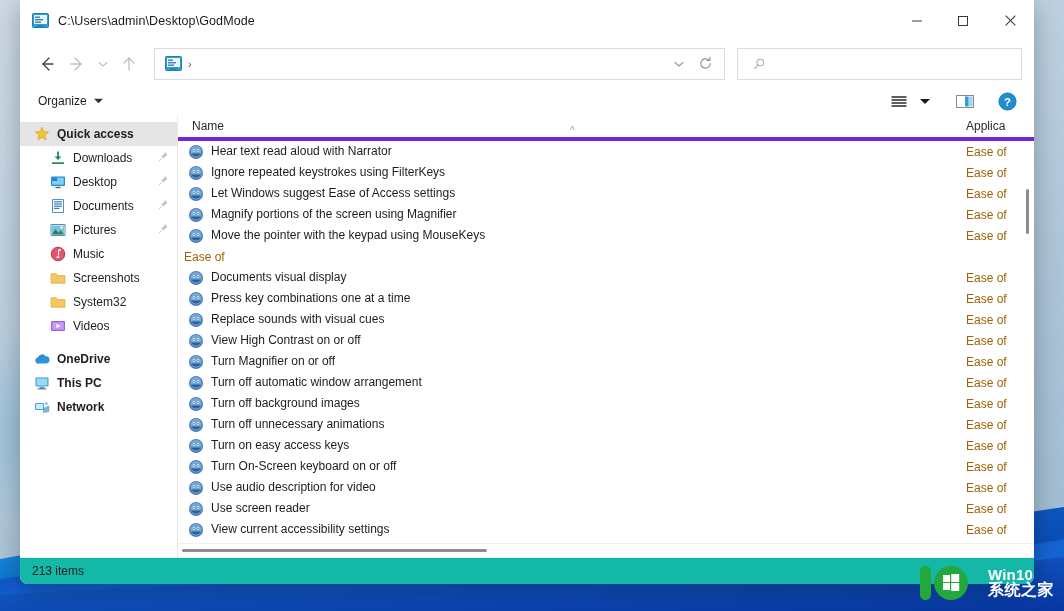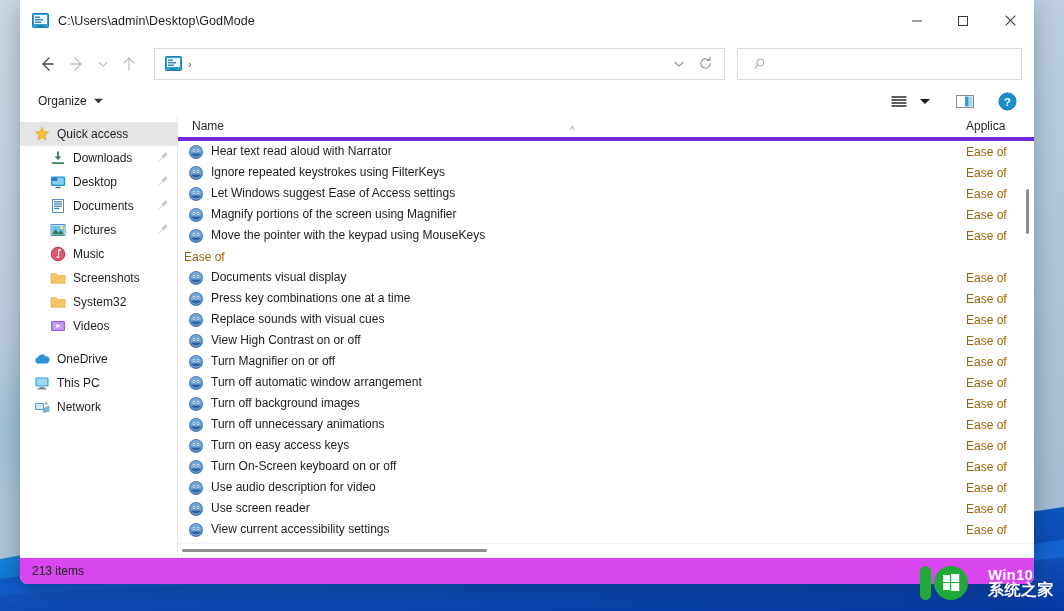--- a/index.html
+++ b/index.html
@@ -156,21 +156,21 @@
     font-size: 12px; color: #1d1d1d;
     white-space: nowrap;
   }
   .nav-item.selected { background: #e5e5e5; }
   .nav-item .ico {
     width: 16px; height: 16px;
     margin-right: 7px;
     flex: none;
     display: flex; align-items: center; justify-content: center;
   }
-  .nav-item.lvl0 { padding-left: 14px; }
+  .nav-item.lvl0 { padding-left: 14px; font-weight: bold; }
   .nav-item.lvl1 { padding-left: 30px; }
   .nav-item .pin { margin-left: auto; opacity: .55; flex: none; }
   .nav-gap { height: 9px; }
 
   
   .listpane {
     flex: 1;
     display: flex; flex-direction: column;
     min-width: 0;
     border-left: 1px solid #e8e8e8;
@@ -237,21 +237,21 @@
     border-radius: 2px;
   }
 
   
   .statusbar {
     height: 27px;
     flex: none;
     display: flex; align-items: center;
     padding-left: 12px;
     font-size: 12px; color: #222;
-    background: #d946ef;
+    background: #14b8a6;
     border-top: 1px solid #efefef;
   }
 
   
   .watermark {
     position: absolute;
     right: 10px; bottom: 8px;
     display: flex; align-items: center;
     gap: 16px;
   }

